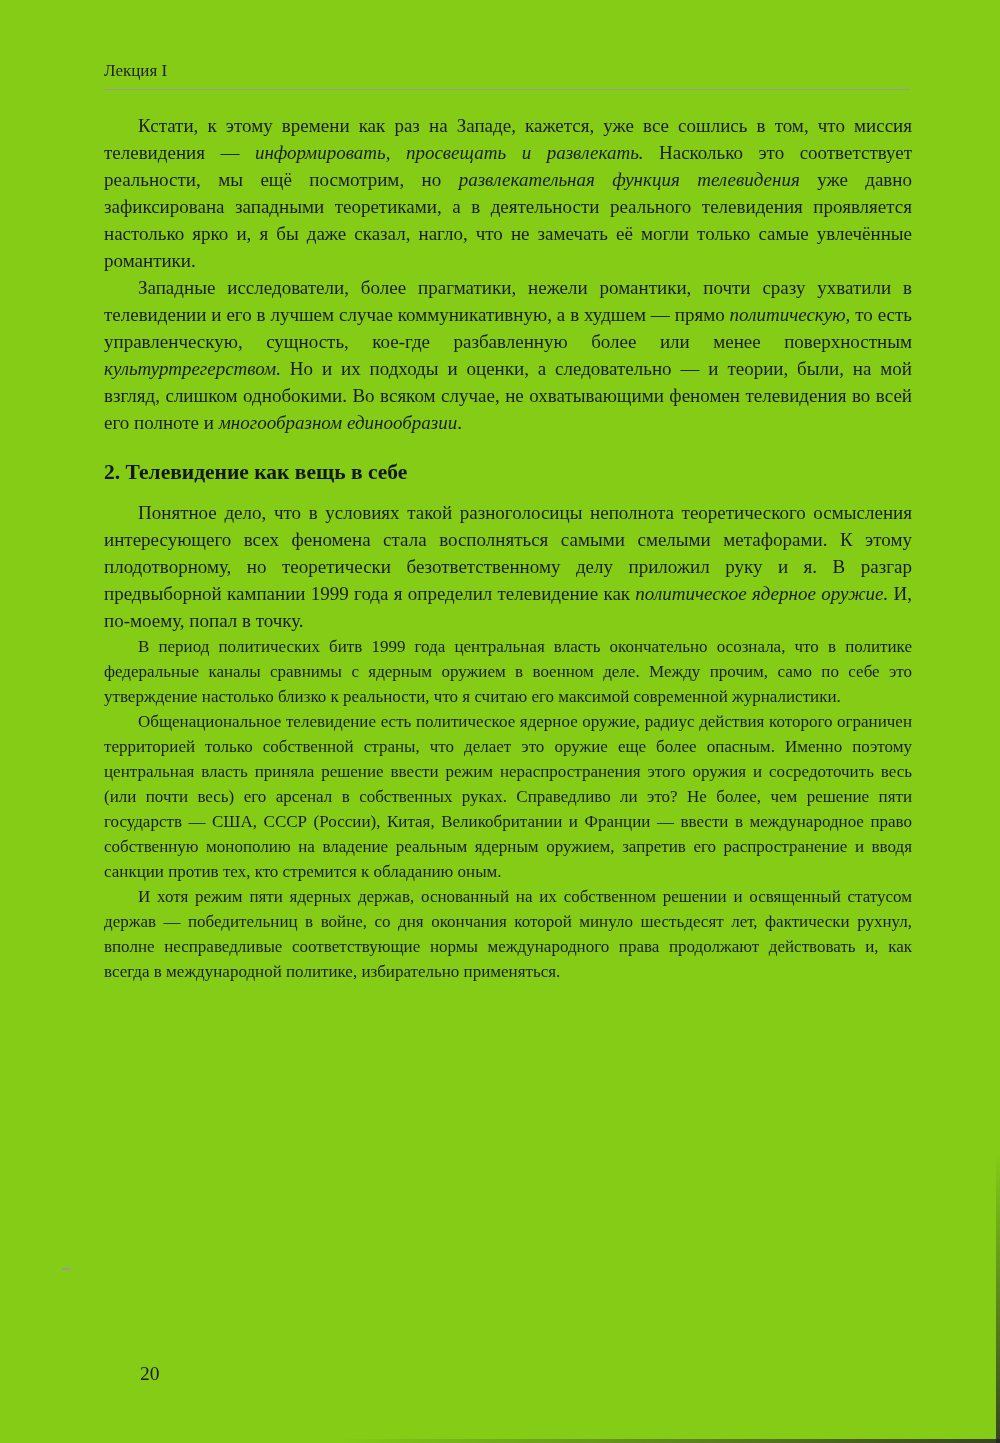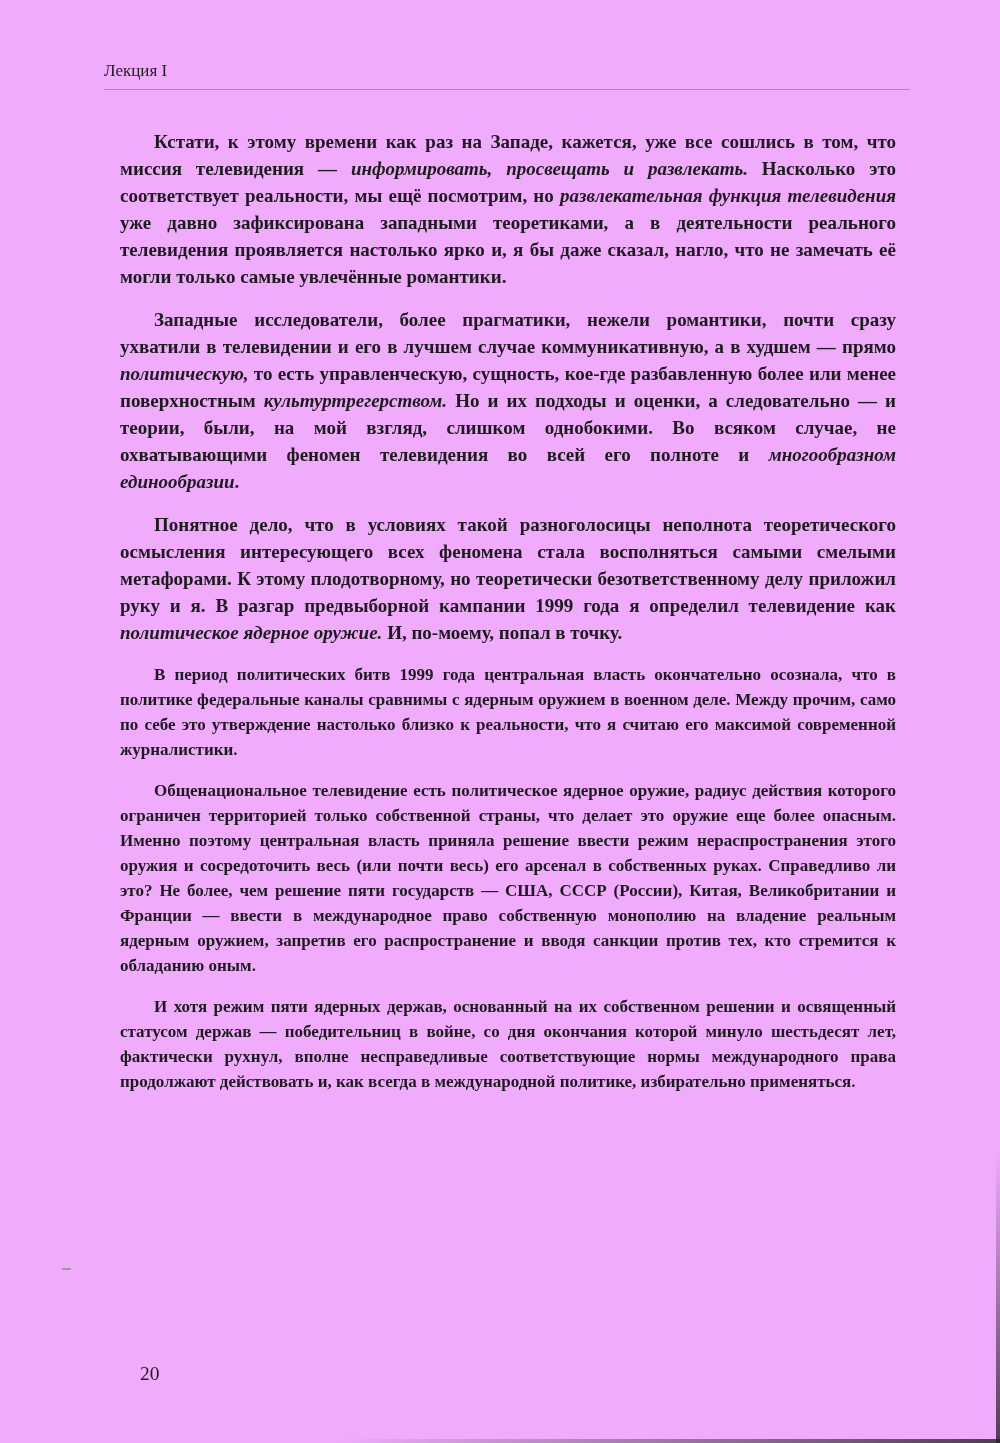--- a/index.html
+++ b/index.html
@@ -1,21 +1,21 @@
 <!DOCTYPE html>
 <html lang="ru"><head>
 <meta charset="utf-8">
 <style>
   html, body { margin: 0; padding: 0; background: #ffffff; }
 
   .page {
     position: relative;
     width: 1000px;
     height: 1443px;
-    background: #f0abfc;
+    background: #84cc16;
     font-family: "Liberation Serif", "DejaVu Serif", serif;
     color: #1c1c1c;
     overflow: hidden;
   }
 
   .running-header {
     position: absolute;
     top: 60px;
     left: 104px;
     right: 90px;
@@ -34,25 +34,24 @@
     position: absolute;
     top: 112px;
     left: 104px;
     right: 88px;
     text-align: justify;
     hyphens: auto;
     -webkit-hyphens: auto;
   }
 
   .para {
-    margin: 16px;
+    margin: 0;
     text-indent: 34px;
     font-size: 19px;
     line-height: 27px;
-    font-weight: bold;
   }
   .para.small {
     font-size: 17px;
     line-height: 25px;
   }
   .it { font-style: italic; }
 
   .heading-1 {
     font-weight: bold;
     font-size: 21.5px;
@@ -113,20 +112,21 @@
 <div class="page">
 
   <div class="running-header">
     <span>Лекция I</span>
     <div class="header-rule"></div>
   </div>
 
   <div class="body-text" id="content">
       <p class="para"><span>Кстати, к этому времени как раз на Западе, кажется, уже все сошлись в том, что миссия телевидения — </span><span class="it">информировать, просвещать и развлекать.</span><span> Насколько это соответствует реальности, мы ещё посмотрим, но </span><span class="it">развлекательная функция телевидения</span><span> уже давно зафиксирована западными теоретиками, а в деятельности реального телевидения проявляется настолько ярко и, я бы даже сказал, нагло, что не замечать её могли только самые увлечённые романтики.</span></p>
       <p class="para"><span>Западные исследователи, более прагматики, нежели романтики, почти сразу ухватили в телевидении и его в лучшем случае коммуникативную, а в худшем — прямо </span><span class="it">политическую,</span><span> то есть управленческую, сущность, кое-где разбавленную более или менее поверхностным </span><span class="it">культуртрегерством.</span><span> Но и их подходы и оценки, а следовательно — и теории, были, на мой взгляд, слишком однобокими. Во всяком случае, не охватывающими феномен телевидения во всей его полноте и </span><span class="it">многообразном единообразии</span><span>.</span></p>
+      <div class="heading-1">2. Телевидение как вещь в себе</div>
       <p class="para"><span>Понятное дело, что в условиях такой разноголосицы неполнота теоретического осмысления интересующего всех феномена стала восполняться самыми смелыми метафорами. К этому плодотворному, но теоретически безответственному делу приложил руку и я. В разгар предвыборной кампании 1999 года я определил телевидение как </span><span class="it">политическое ядерное оружие.</span><span> И, по-моему, попал в точку.</span></p>
       <p class="para small"><span>В период политических битв 1999 года центральная власть окончательно осознала, что в политике федеральные каналы сравнимы с ядерным оружием в военном деле. Между прочим, само по себе это утверждение настолько близко к реальности, что я считаю его максимой современной журналистики.</span></p>
       <p class="para small"><span>Общенациональное телевидение есть политическое ядерное оружие, радиус действия которого ограничен территорией только собственной страны, что делает это оружие еще более опасным. Именно поэтому центральная власть приняла решение ввести режим нераспространения этого оружия и сосредоточить весь (или почти весь) его арсенал в собственных руках. Справедливо ли это? Не более, чем решение пяти государств — США, СССР (России), Китая, Великобритании и Франции — ввести в международное право собственную монополию на владение реальным ядерным оружием, запретив его распространение и вводя санкции против тех, кто стремится к обладанию оным.</span></p>
       <p class="para small"><span>И хотя режим пяти ядерных держав, основанный на их собственном решении и освященный статусом держав — победительниц в войне, со дня окончания которой минуло шестьдесят лет, фактически рухнул, вполне несправедливые соответствующие нормы международного права продолжают действовать и, как всегда в международной политике, избирательно применяться.</span></p>
     </div>
 
   <div class="page-number">20</div>
 
   <div class="edge-bottom"></div>
   <div class="edge-right"></div>

